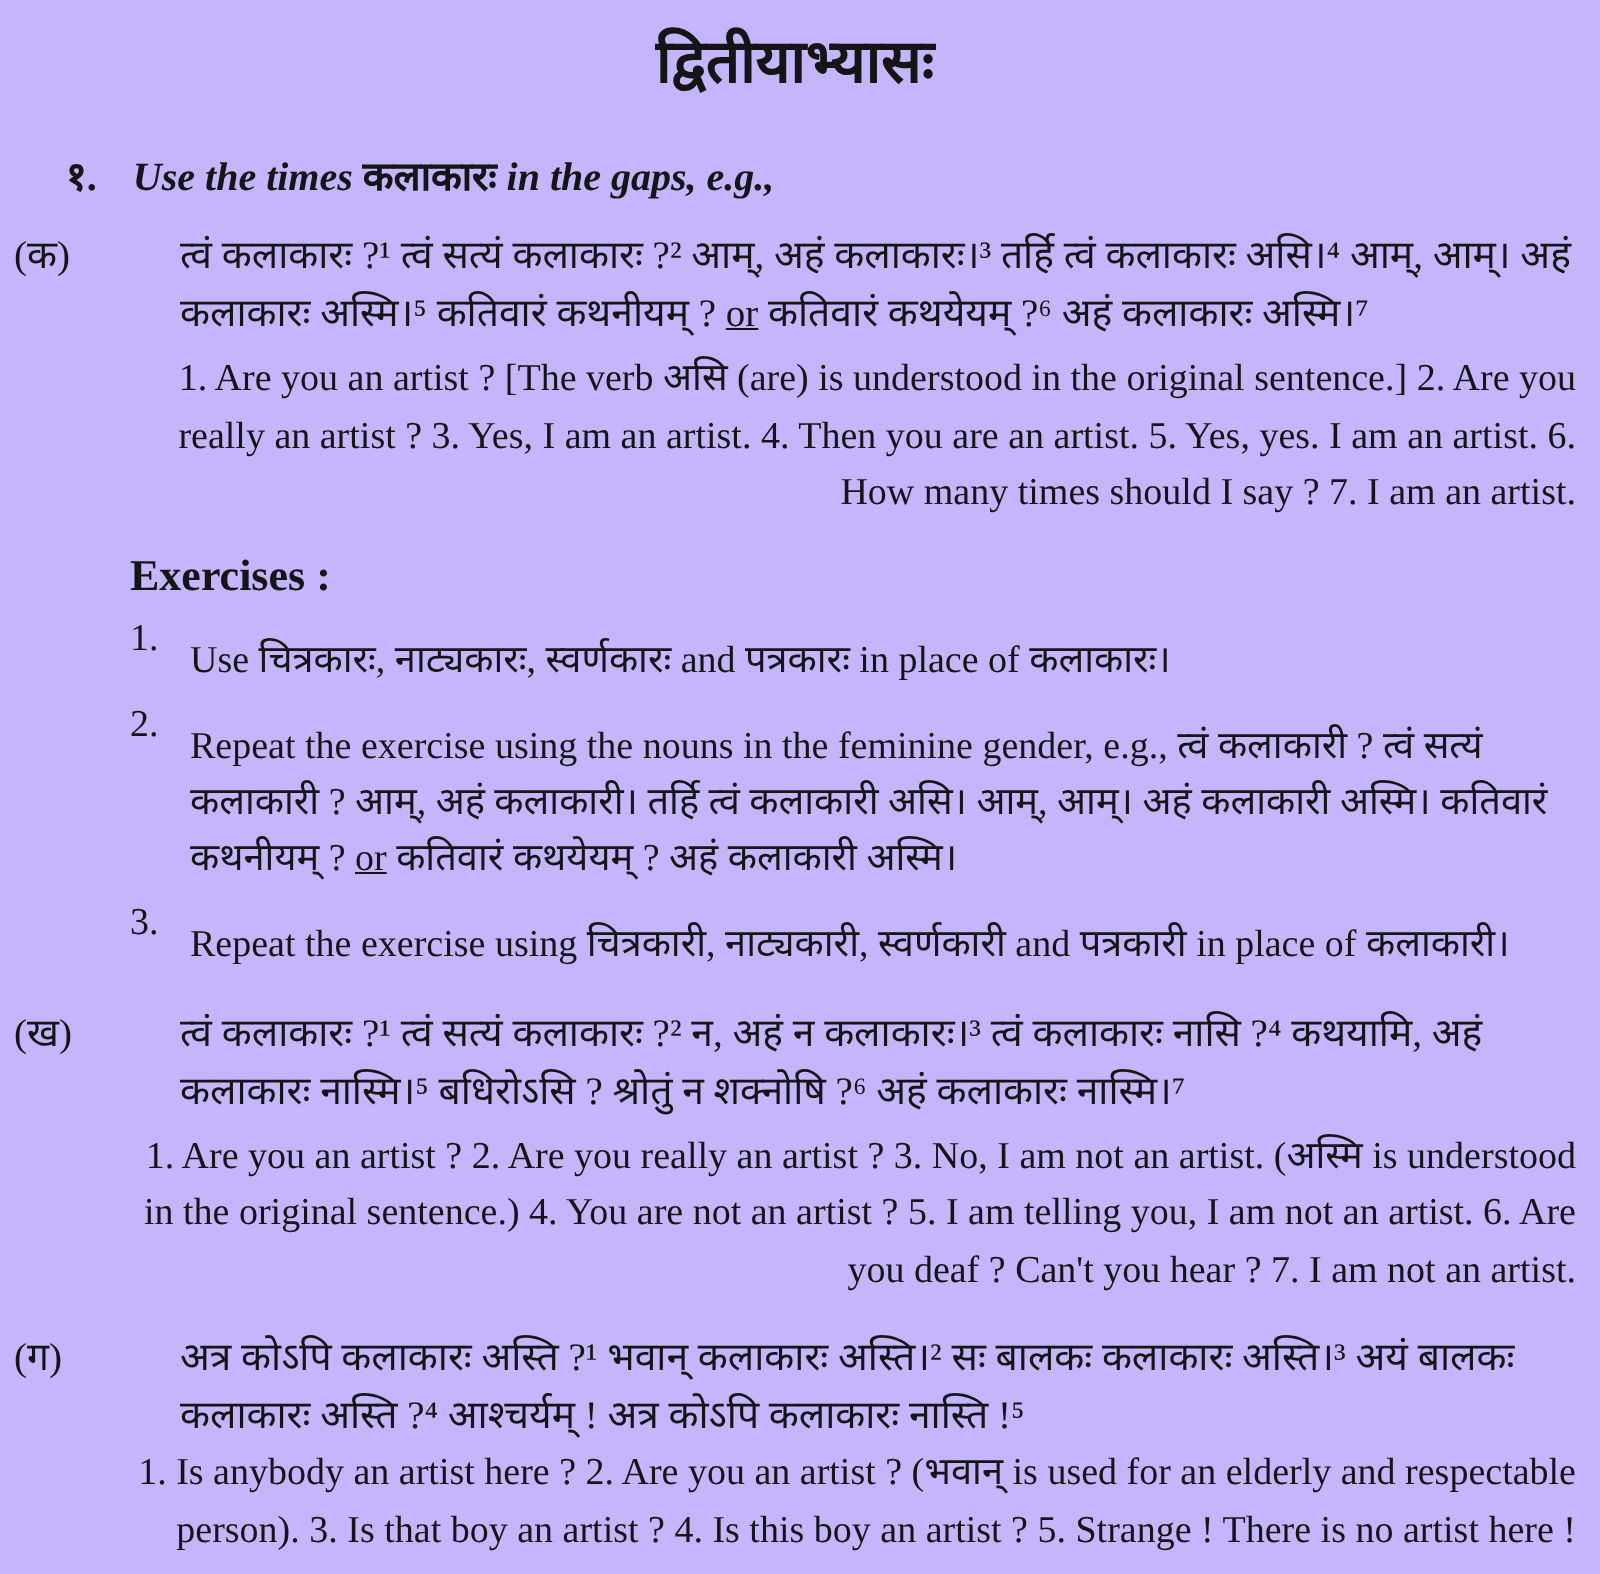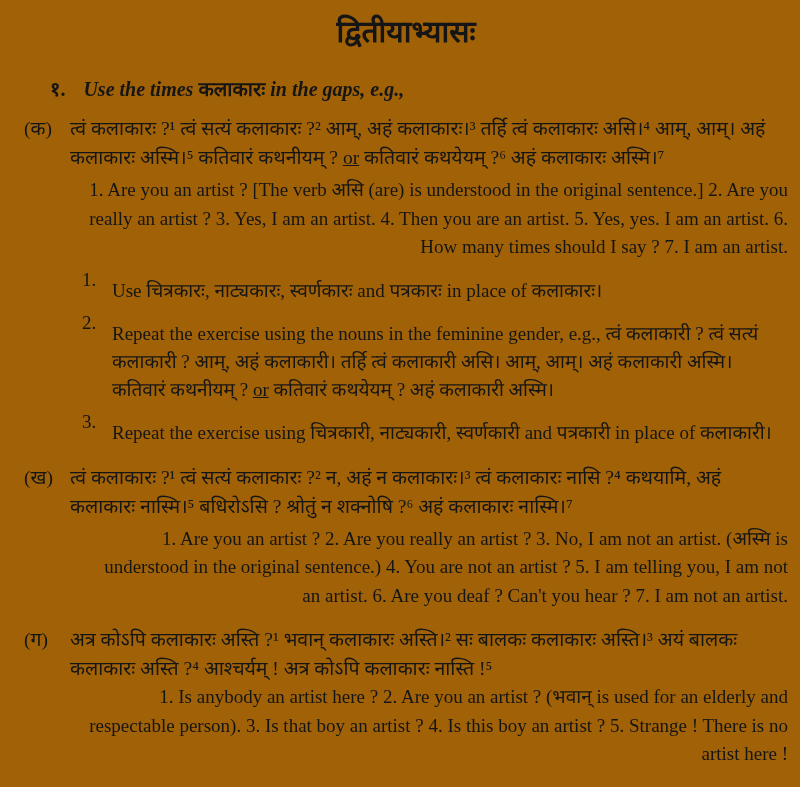--- a/index.html
+++ b/index.html
@@ -4,22 +4,22 @@
 <style>
   html, body { margin: 0; padding: 0; }
   body {
     width: 800px; height: 787px;
     background: #eeeeec;
     font-family: "Liberation Serif", "DejaVu Serif", serif;
   }
   .page {
     box-sizing: border-box;
     width: 800px; height: 787px;
-    padding: 8px 12px 0 24px;
-    background: #a16207;
+    padding: 8px 12px 0 7px;
+    background: #c4b5fd;
     color: #151515;
     overflow: hidden;
   }
   .title {
     margin: 4px 0 0 0;
     text-align: center;
     font-size: 30px;
     font-weight: bold;
     line-height: 40px;
   }
@@ -41,21 +41,21 @@
     font-style: normal;
     text-align: right;
   }
   .hang {
     display: flex;
     font-size: 19.5px;
     line-height: 29px;
     margin-top: 11px;
   }
   .hang .marker { flex: 0 0 46px; }
-  .hang .stext { flex: 1 1 auto; }
+  .hang .stext { flex: 1 1 auto; margin-left: 37px; }
   .trans {
     margin: 4px 0 0 58px;
     font-size: 19px;
     line-height: 28.5px;
     text-align: right;
   }
   .ex-head {
     margin: 12px 0 0 58px;
     font-size: 22px;
     font-weight: bold;
@@ -82,20 +82,21 @@
     <span class="inst-num">१.</span><span class="inst-en">Use the times </span><span class="inst-dev">कलाकारः</span><span class="inst-en"> in the gaps, e.g.,</span>
   </div>
 
   <div class="hang">
     <span class="marker">(क)</span>
     <span class="stext"><span>त्वं कलाकारः ?¹ त्वं सत्यं कलाकारः ?² आम्, अहं कलाकारः।³ तर्हि त्वं कलाकारः असि।⁴ आम्, आम्। अहं कलाकारः अस्मि।⁵ कतिवारं कथनीयम् ? </span><span class="or">or</span><span> कतिवारं कथयेयम् ?⁶ अहं कलाकारः अस्मि।⁷</span></span>
   </div>
 
   <div class="trans">1. Are you an artist ? [The verb असि (are) is understood in the original sentence.] 2. Are you really an artist ? 3. Yes, I am an artist. 4. Then you are an artist. 5. Yes, yes. I am an artist. 6. How many times should I say ? 7. I am an artist.</div>
 
+  <div class="ex-head">Exercises :</div>
 
   <div class="ex-item">
     <span class="num">1.</span>
     <span class="ex-text"><span>Use चित्रकारः, नाट्यकारः, स्वर्णकारः and पत्रकारः  in place of कलाकारः।</span><span class="or"></span><span></span></span>
   </div>
 
   <div class="ex-item">
     <span class="num">2.</span>
     <span class="ex-text"><span>Repeat the exercise using the nouns  in the feminine gender, e.g., त्वं  कलाकारी ? त्वं सत्यं कलाकारी ? आम्, अहं कलाकारी। तर्हि त्वं कलाकारी असि। आम्, आम्। अहं कलाकारी अस्मि। कतिवारं कथनीयम् ? </span><span class="or">or</span><span> कतिवारं कथयेयम् ? अहं कलाकारी अस्मि।</span></span>
   </div>

